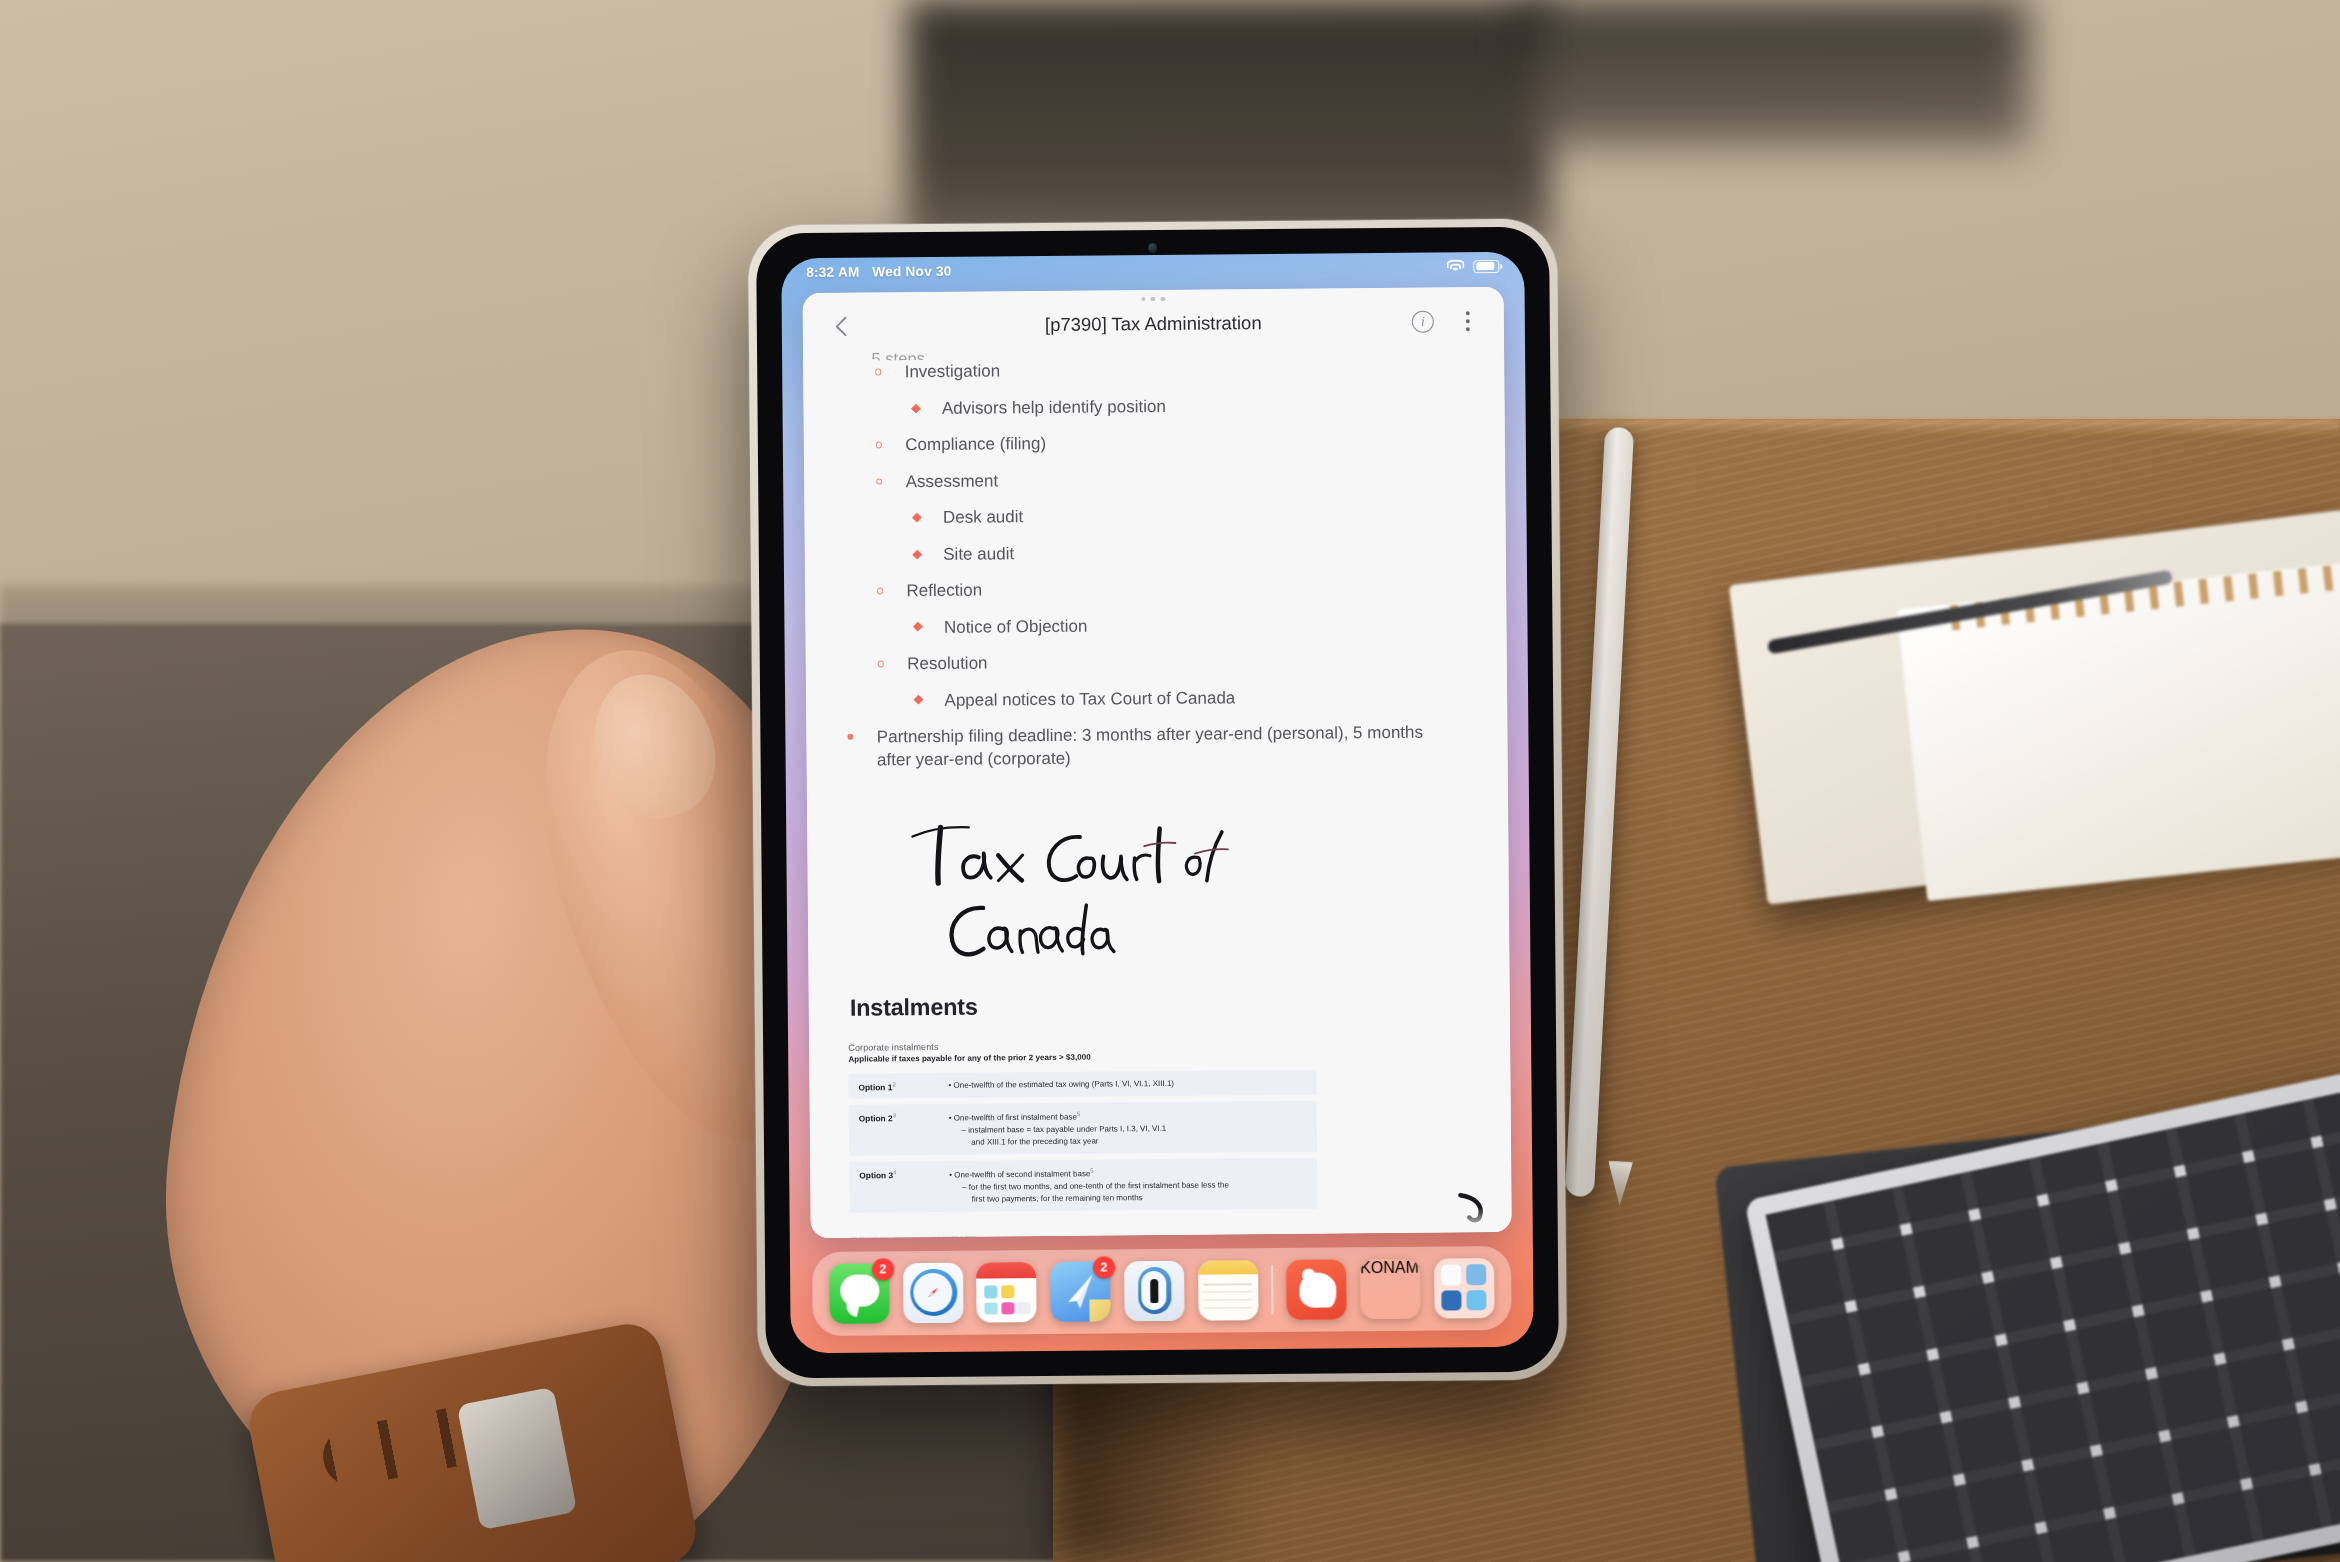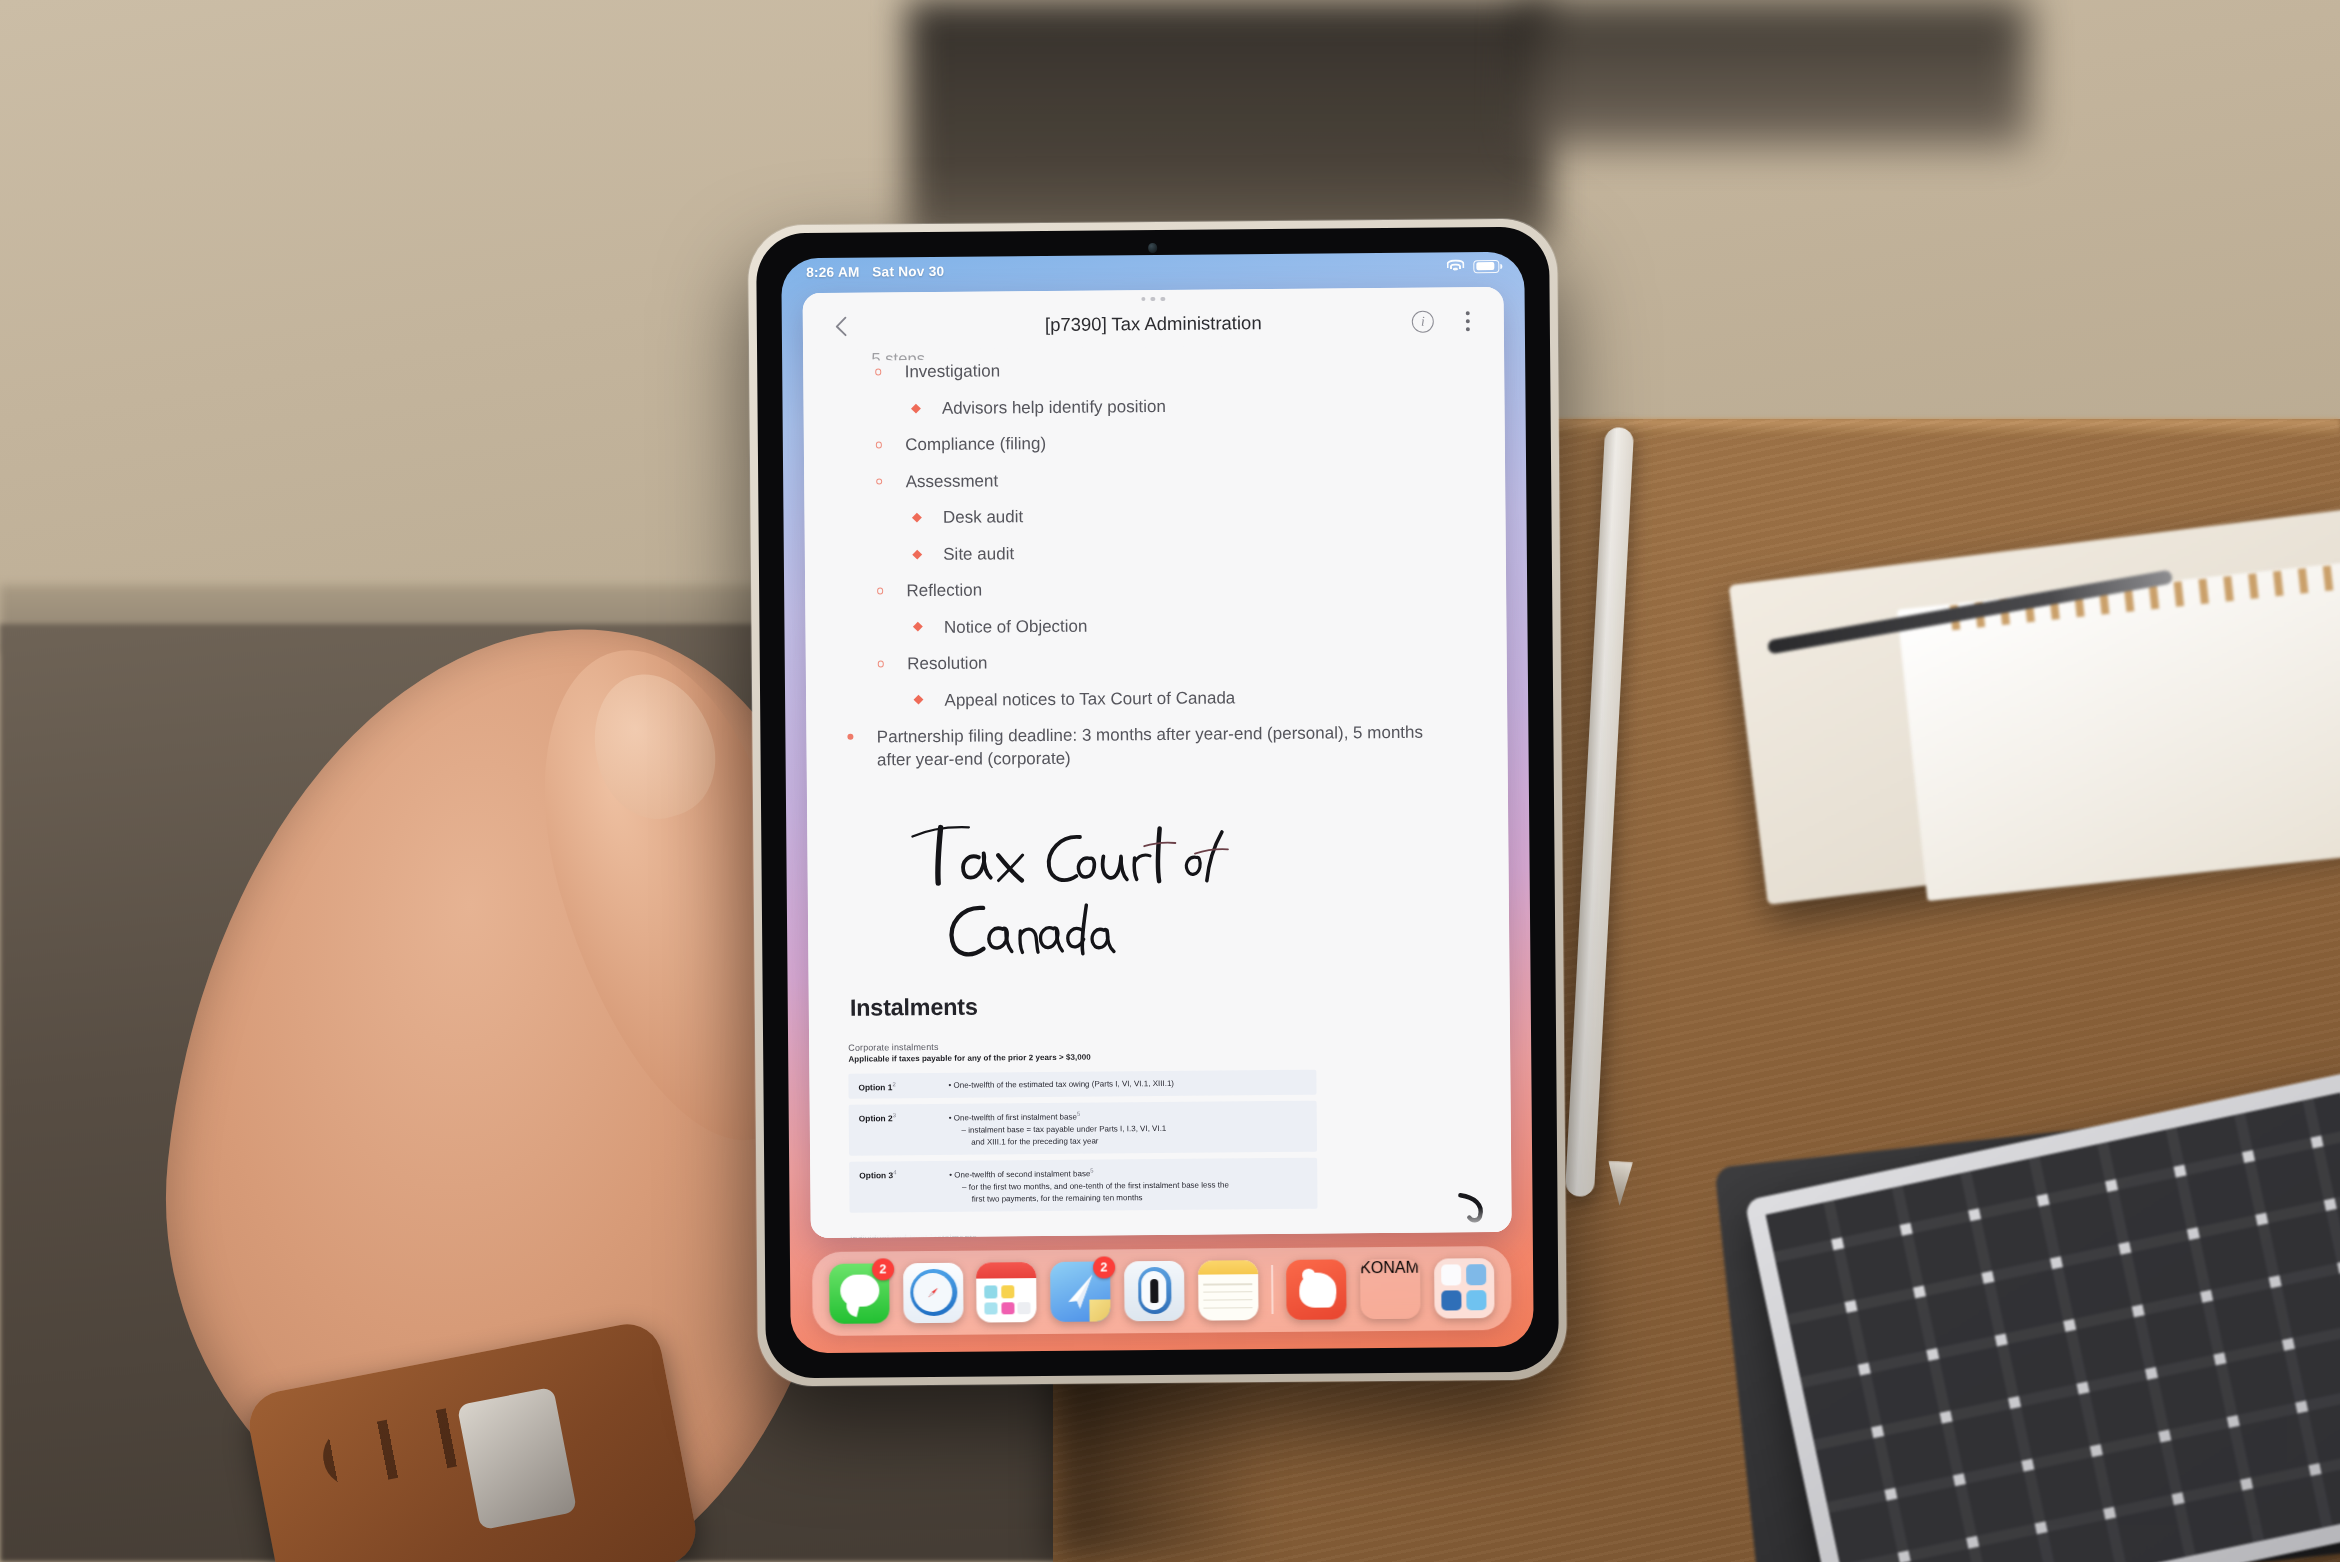--- a/index.html
+++ b/index.html
@@ -460,22 +460,22 @@
 </div>
 
 <div id="ipad">
   <div id="ipad-bezel">
     <div class="camera"></div>
 
     <div id="ipad-screen">
 
       <div id="statusbar">
         <div id="status-left">
-          <span>8:26 AM</span>
-          <span>Sat Nov 30</span>
+          <span>8:32 AM</span>
+          <span>Wed Nov 30</span>
         </div>
         <div id="status-right">
           <span class="wifi-icon">
             <span></span>
               <span></span>
               <span></span>
           </span>
           <span class="battery">
               <i></i>
             </span>

